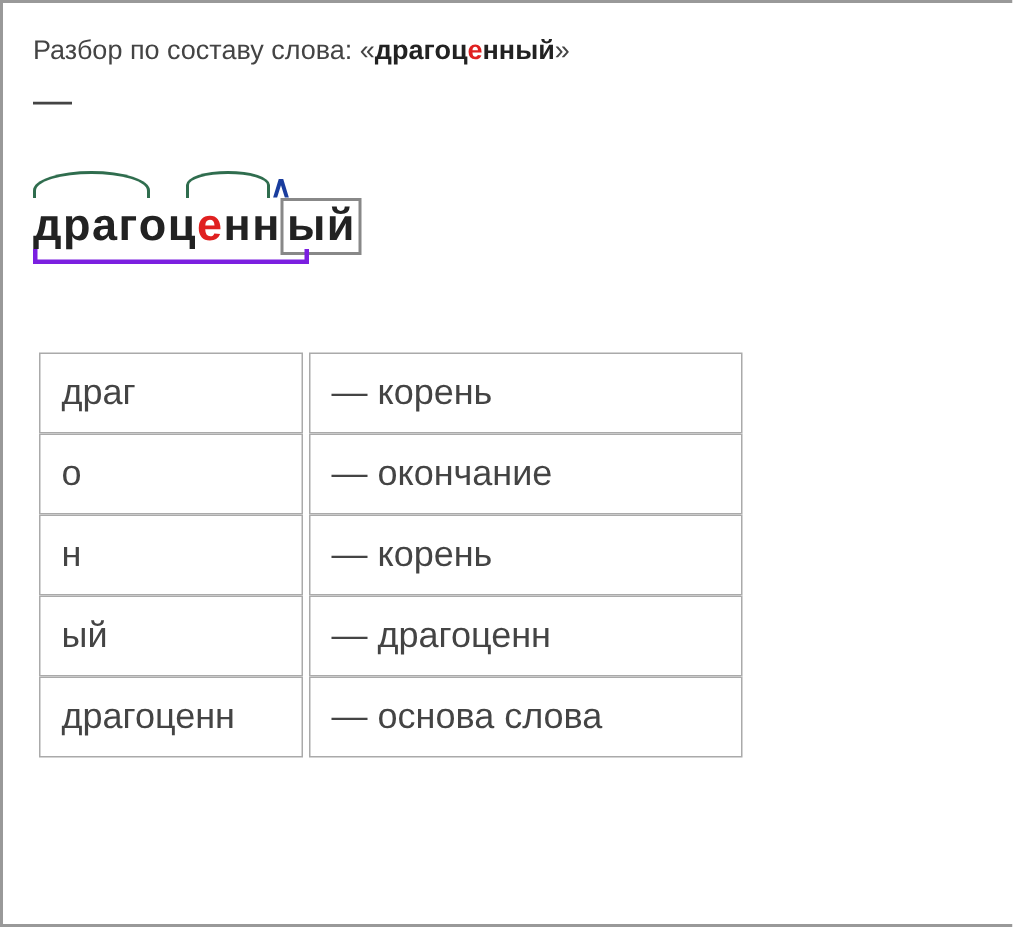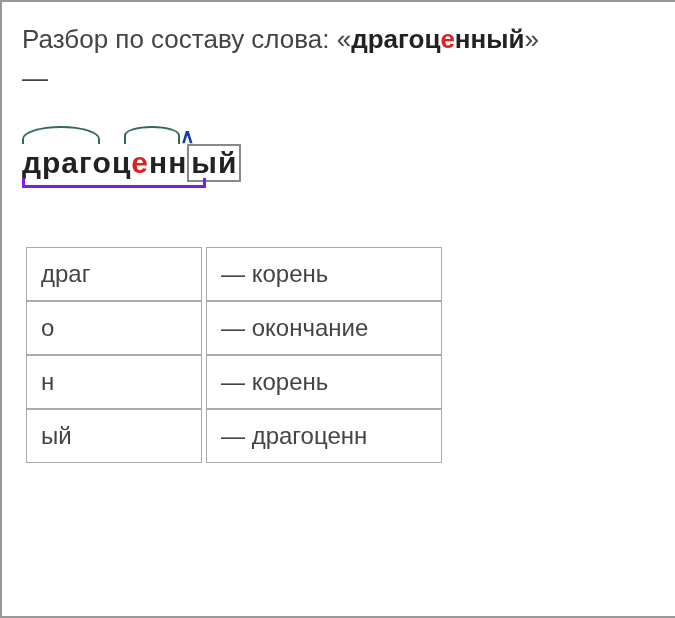--- a/index.html
+++ b/index.html
@@ -14,21 +14,21 @@
       width: 675px;
     }
     .frame {
       border-left: 2px solid #999;
       border-top: 2px solid #999;
       border-bottom: 2px solid #999;
       padding: 18px 20px 10px 20px;
       min-height: 618px;
     }
     .title-line {
-      font-size: 26px;
+      font-size: 18px;
       color: #444;
       line-height: 1.5;
       margin-bottom: 4px;
     }
     .title-line .bold {
       font-weight: bold;
       color: #222;
     }
     .title-line .red {
       color: #e02020;
@@ -102,21 +102,21 @@
       padding: 12px 14px;
       font-size: 24px;
       color: #444;
       background: #fff;
       vertical-align: middle;
     }
     .table td.col1 {
       width: 176px;
     }
     .table td.col2 {
-      width: 236px;
+      width: 289px;
     }
   </style>
 </head>
 <body>
 
 <div class="frame">
   
   <div class="title-line">
     <span>Разбор по составу слова: «</span><span class="bold">драгоц</span><span class="bold red">е</span><span class="bold">нный</span><span>»</span>
   </div>
@@ -143,16 +143,20 @@
       <td class="col2">— окончание</td>
     </tr>
     <tr>
       <td class="col1">н</td>
       <td class="col2">— корень</td>
     </tr>
     <tr>
       <td class="col1">ый</td>
       <td class="col2">— драгоценн</td>
     </tr>
+    <tr>
+      <td class="col1">драгоценн</td>
+      <td class="col2">— основа слова</td>
+    </tr>
   </tbody>
     </table>
   
 </div>
 
 </body></html>

